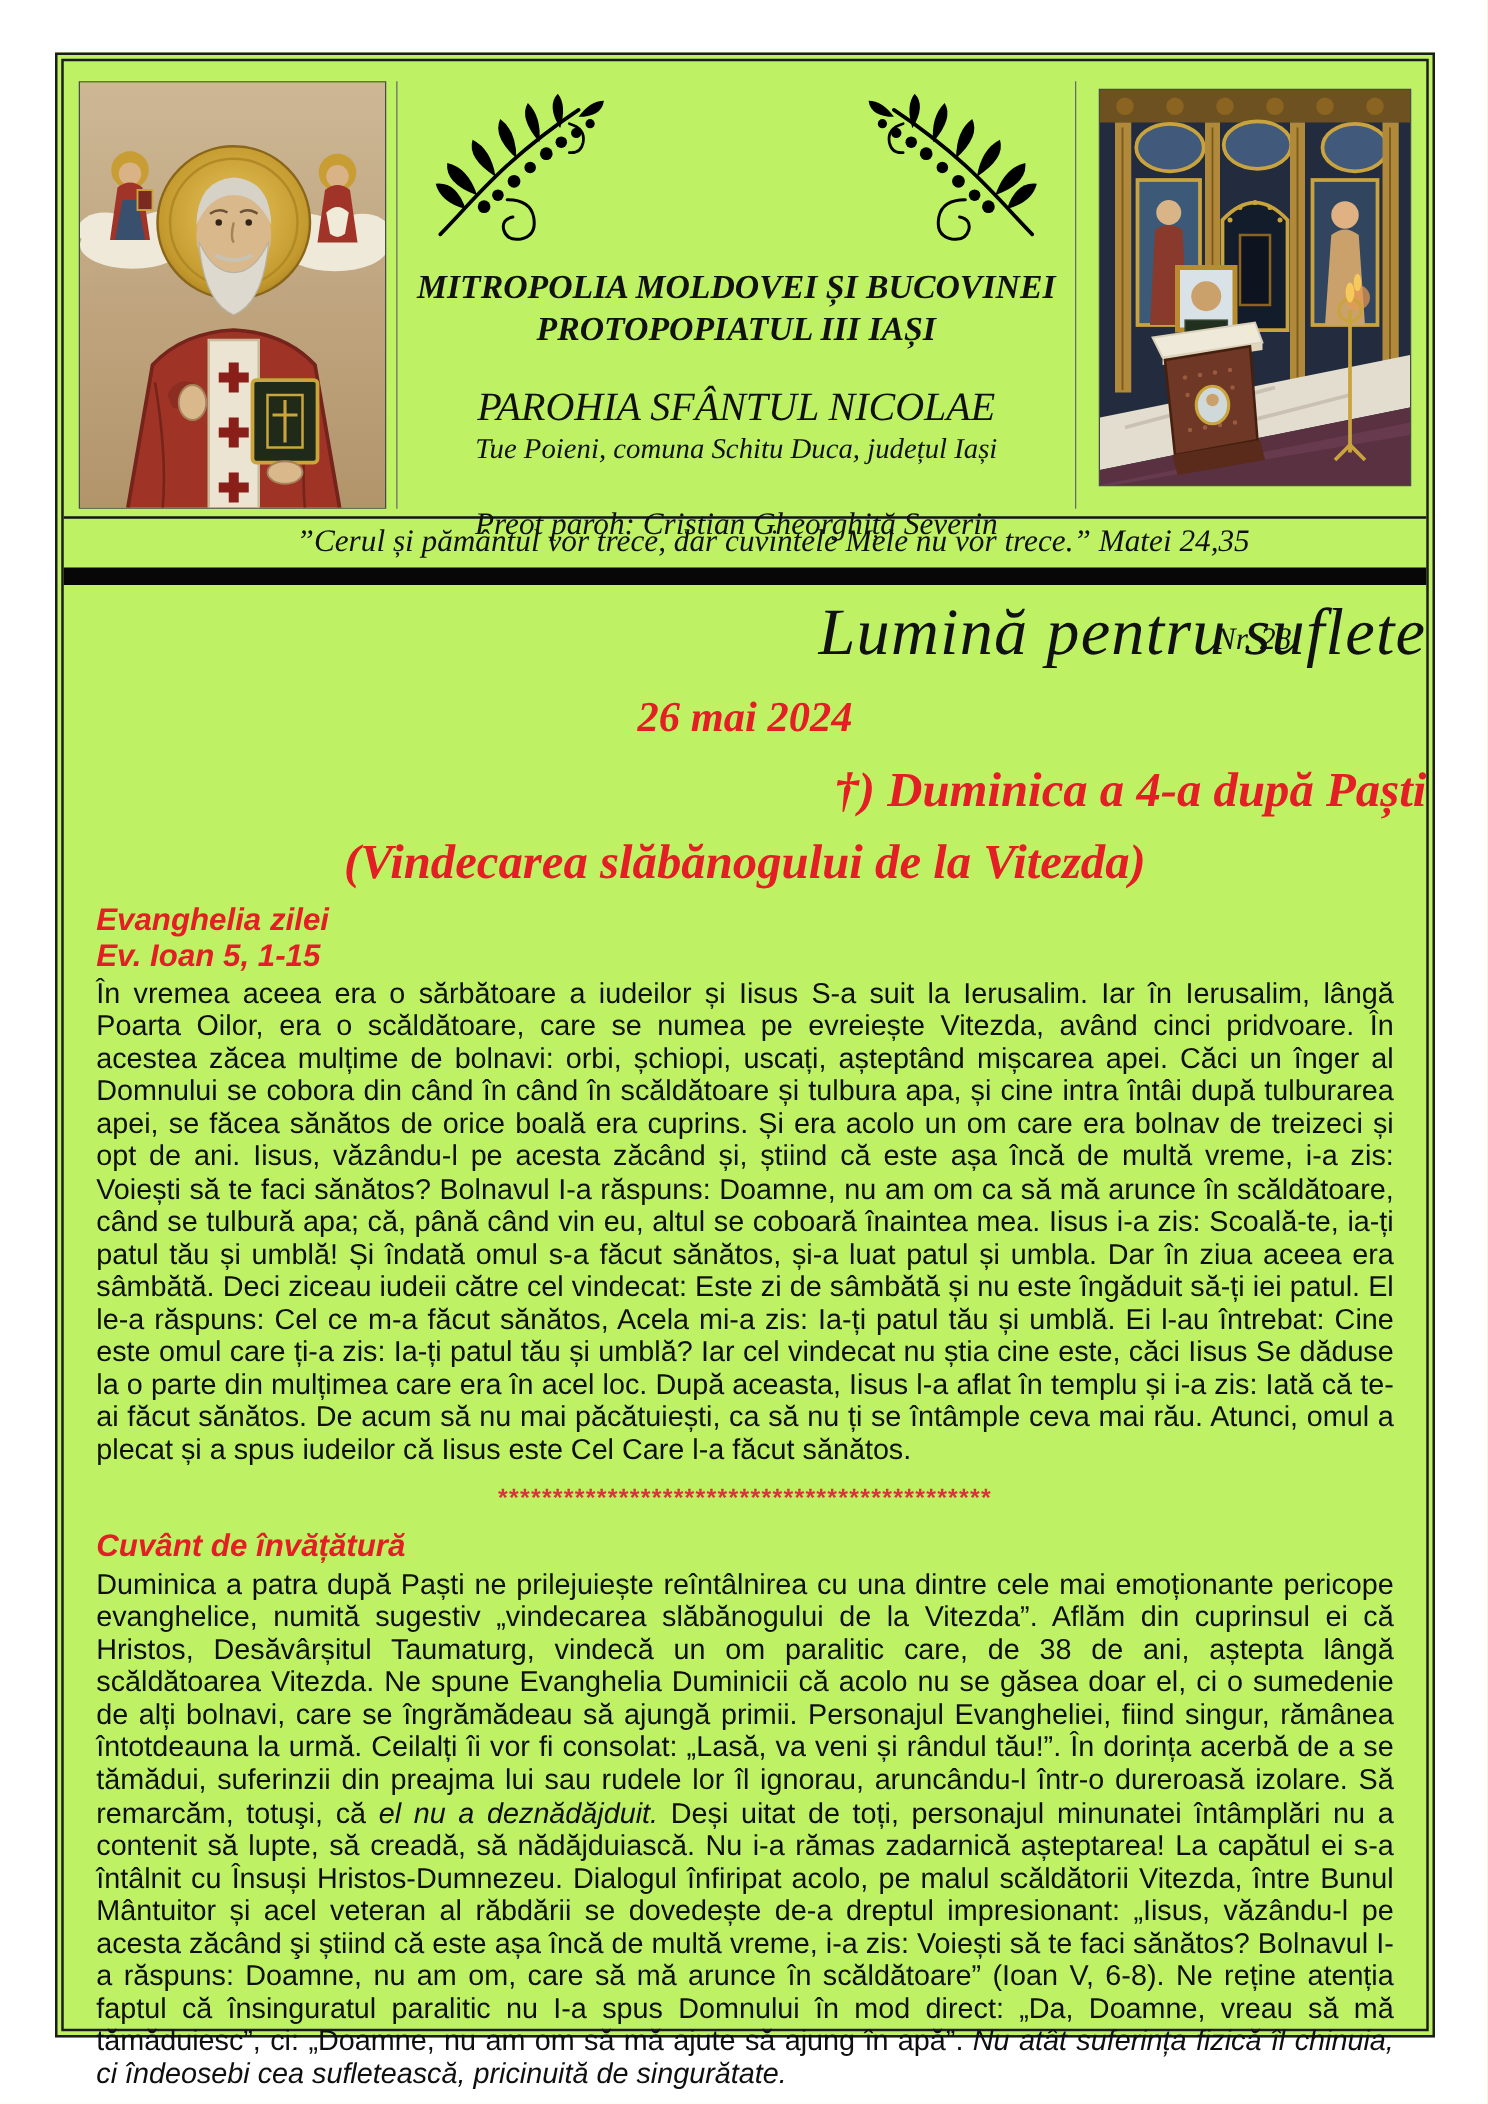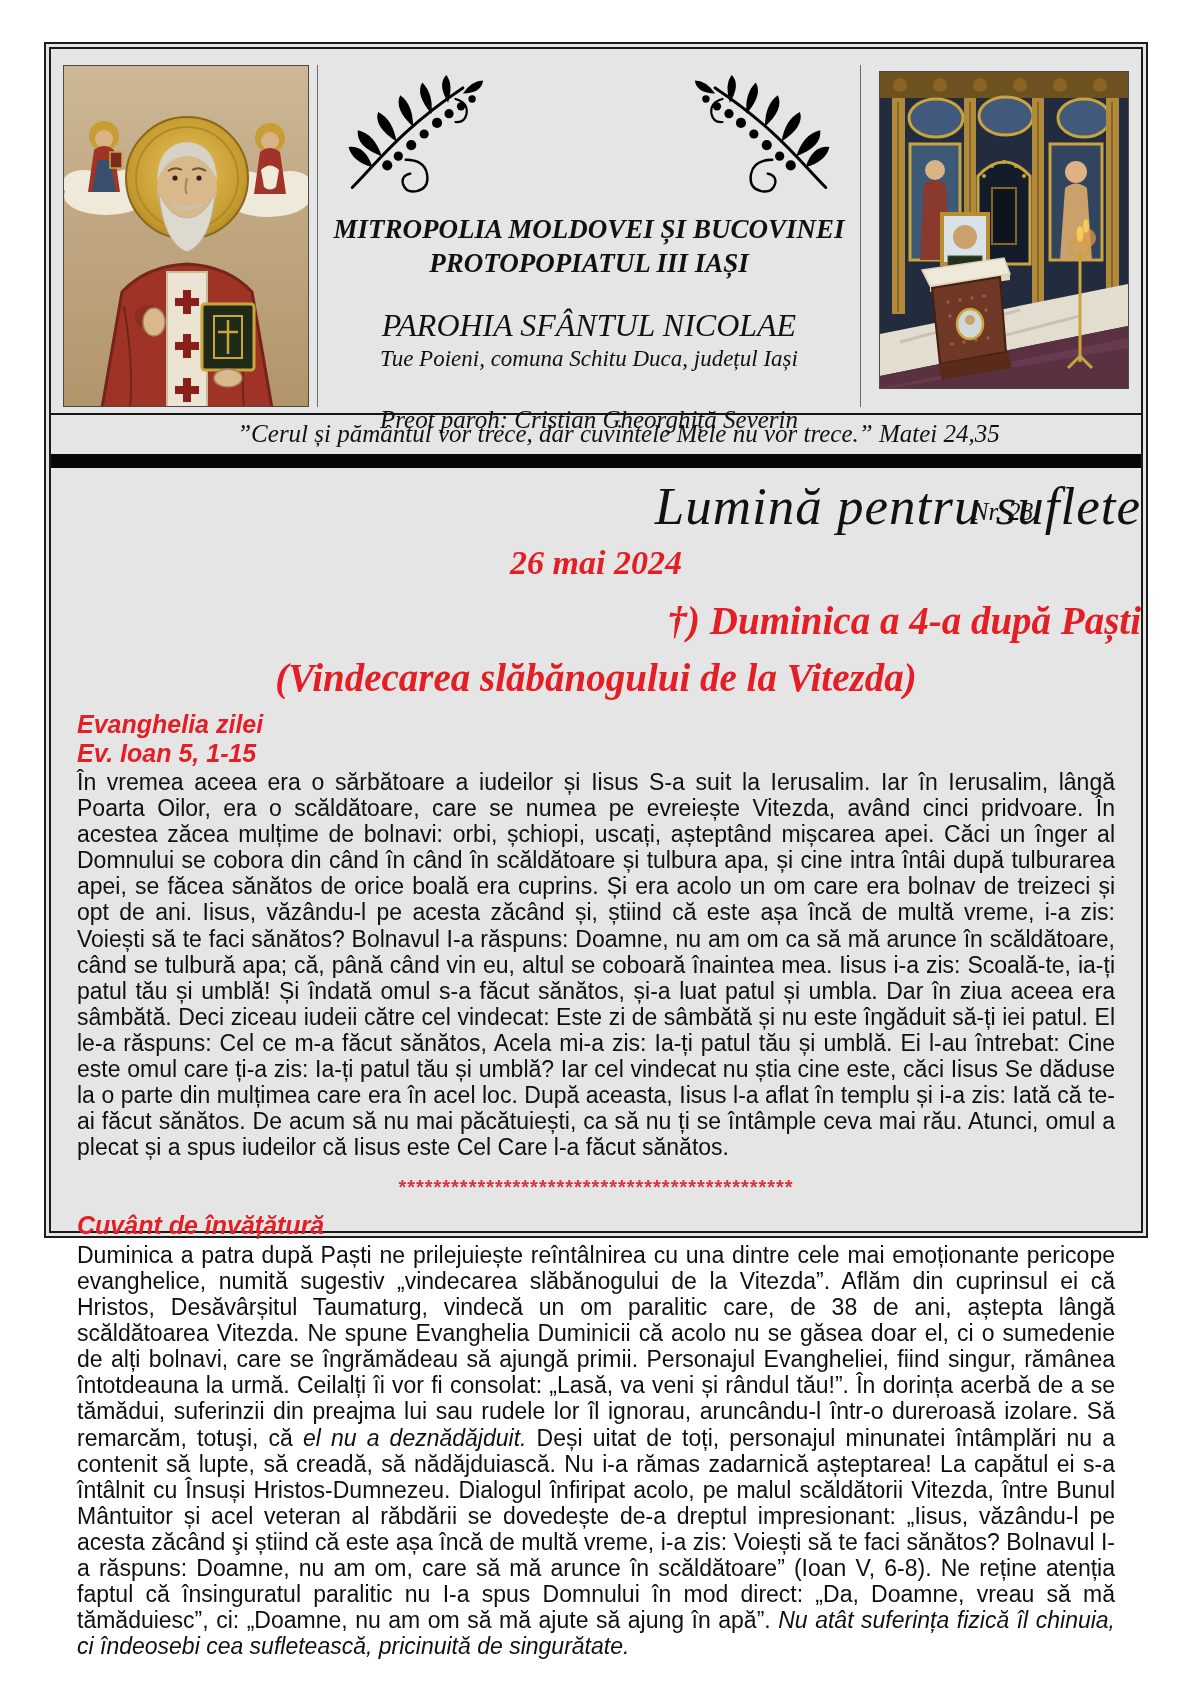--- a/index.html
+++ b/index.html
@@ -1,19 +1,19 @@
 <!DOCTYPE html>
 <html><head>
 <meta charset="utf-8">
 <style>
   html,body{margin:0;padding:0;background:#ffffff;}
   body{width:1190px;height:1683px;position:relative;overflow:hidden;
        font-family:"Liberation Serif", serif;color:#111;}
-  .frame{position:absolute;left:44px;top:42px;width:1104px;height:1196px;
-         border:7px double #1c1c1c;box-sizing:border-box;background:#e5e5e5;}
+  .frame{position:absolute;left:44px;top:42px;width:1104px;height:1588px;
+         border:7px double #1c1c1c;box-sizing:border-box;background:#bef264;}
 
   
   .header{display:flex;margin:16px 12px 0 12px;height:342px;}
   .photo{box-sizing:border-box;border:1px solid #4a4a4a;overflow:hidden;background:#cbb astonished;}
   .photo.left{width:246px;height:342px;}
   .photo.right{width:250px;height:318px;margin-left:10px;margin-top:6px;}
   .photo svg{display:block;}
   .center-cell{flex:1;position:relative;text-align:center;margin:0 8px;
                border-left:1px solid #6a6a6a;border-right:1px solid #6a6a6a;}
   .ornament{position:absolute;top:10px;width:140px;height:118px;}
@@ -27,21 +27,21 @@
 
   .header-rule{border-top:2px solid #141414;margin-top:6px;}
   .quote-row{text-align:center;font-style:italic;font-size:25px;padding:5px 0 6px 0;margin-left:45px;}
   .black-bar{height:14px;background:#070707;}
 
   
   .title-row{position:relative;text-align:right;margin-top:8px;}
   .title{font-style:italic;font-size:53px;letter-spacing:1px;}
   .issue{position:absolute;right:108px;bottom:10px;font-style:italic;font-size:25px;}
   .red{color:#e31e24;}
-  .date-line{text-align:center;font-style:italic;font-weight:bold;font-size:34px;margin-top:8px;}
+  .date-line{text-align:center;font-style:italic;font-weight:bold;font-size:34px;margin-top:20px;}
   .feast1{text-align:right;font-style:italic;font-weight:bold;font-size:39px;margin-top:16px;}
   .feast2{text-align:center;font-style:italic;font-weight:bold;font-size:39px;margin-top:12px;}
 
   
   .section-head{font-family:"Liberation Sans", sans-serif;font-style:italic;font-weight:bold;
                 font-size:25px;line-height:1.14;margin:0 26px;color:#e31e24;}
   .gospel-head1{margin-top:10px;}
   .body-text{font-family:"Liberation Sans", sans-serif;font-size:23px;line-height:1.135;
              text-align:justify;margin:2px 26px 0 26px;color:#0f0f0f;}
   .separator{font-family:"Liberation Sans", sans-serif;color:#d8333c;text-align:center;

